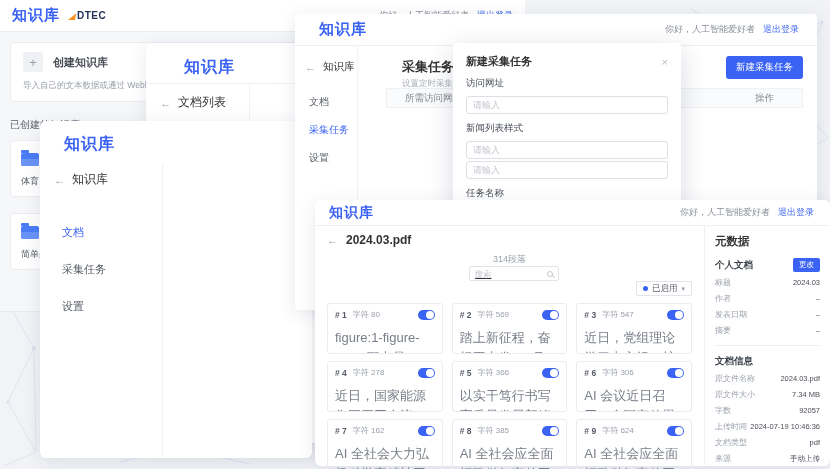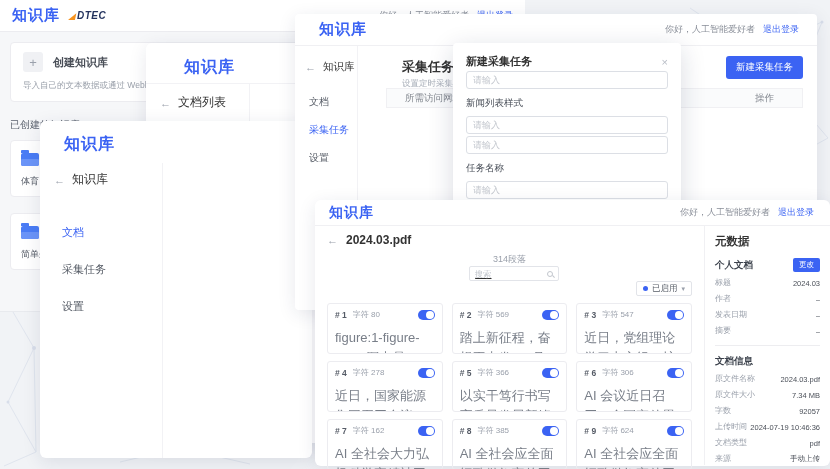--- a/index.html
+++ b/index.html
@@ -16,21 +16,21 @@
 
   
   .bg-page { position:absolute; left:0; top:0; width:525px; height:312px;
              background:#f6f7f9; z-index:1; border-bottom:1px solid #e8eaee; }
   .bg-topbar { height:32px; background:#fff; border-bottom:1px solid #ececf0;
                display:flex; align-items:center; padding:0 12px; }
   .bg-topbar .brand { font-size:15px; }
   .logo { display:flex; align-items:center; margin-left:9px; }
   .logo-tri { color:#f7931e; font-size:9px; transform:skewX(-12deg); margin-right:1px; }
   .logo-name { color:#24335e; font-weight:bold; font-size:10px; letter-spacing:.5px;
-               font-style:italic; }
+               }
   .topbar-right { margin-left:auto; display:flex; align-items:center; gap:8px;
                   font-size:9px; }
   .greeting { color:#8a8f99; }
   .logout { color:#3b63f3; cursor:pointer; }
   .bg-body { padding:10px; }
   .create-card { width:500px; background:#fff; border:1px solid #ececf0; border-radius:4px;
                  padding:9px 12px; }
   .create-head { display:flex; align-items:center; gap:10px; }
   .plusbox { width:20px; height:20px; background:#f0f1f4; border-radius:3px; color:#9aa0ab;
              font-size:13px; display:flex; align-items:center; justify-content:center; }
@@ -153,21 +153,21 @@
   .pg-prev { color:#c6cad1; padding:0 6px; }
   .pg-next { padding:0 21px; }
 
   
   .d-right { width:126px; border-left:1px solid #f0f0f3; padding:8px 10px; overflow:hidden; }
   .meta-title { font-size:11.5px; font-weight:bold; color:#333; }
   .meta-sec-head { display:flex; align-items:center; margin-top:9px; }
   .meta-sec-title { font-size:9.5px; font-weight:bold; color:#3c424c; }
   .meta-btn { margin-left:auto; background:#3b63f3; color:#fff; border:none; border-radius:2px;
               font-size:7.5px; padding:2px 6px; cursor:pointer; }
-  .kv { display:flex; align-items:flex-end; margin-top:5px; }
+  .kv { display:flex; align-items:center; margin-top:5px; }
   .kv-label { font-size:8px; color:#9aa0ab; flex:0 0 auto; }
   .kv-value { margin-left:auto; font-size:7.5px; color:#4a4f58; text-align:right;
               white-space:nowrap; overflow:hidden; }
   .meta-divider { border-top:1px solid #ededf0; margin:9px 0 0 0; }
 </style>
 </head>
 <body>
 
 <div class="canvas">
 
@@ -288,20 +288,21 @@
     </div>
 
     <div class="modal">
       <div class="modal-title-row">
         <span class="modal-title">新建采集任务</span>
         <span class="modal-close">×</span>
       </div>
       <div>
 
           <div>
+            <div class="field-label">访问网址</div>
             <input class="field-input" placeholder="请输入" style="">
           </div>
 
           <div>
             <div class="field-label">新闻列表样式</div>
             <input class="field-input" placeholder="请输入" style="">
           </div>
 
           <div>
             <input class="field-input" placeholder="请输入" style="">

